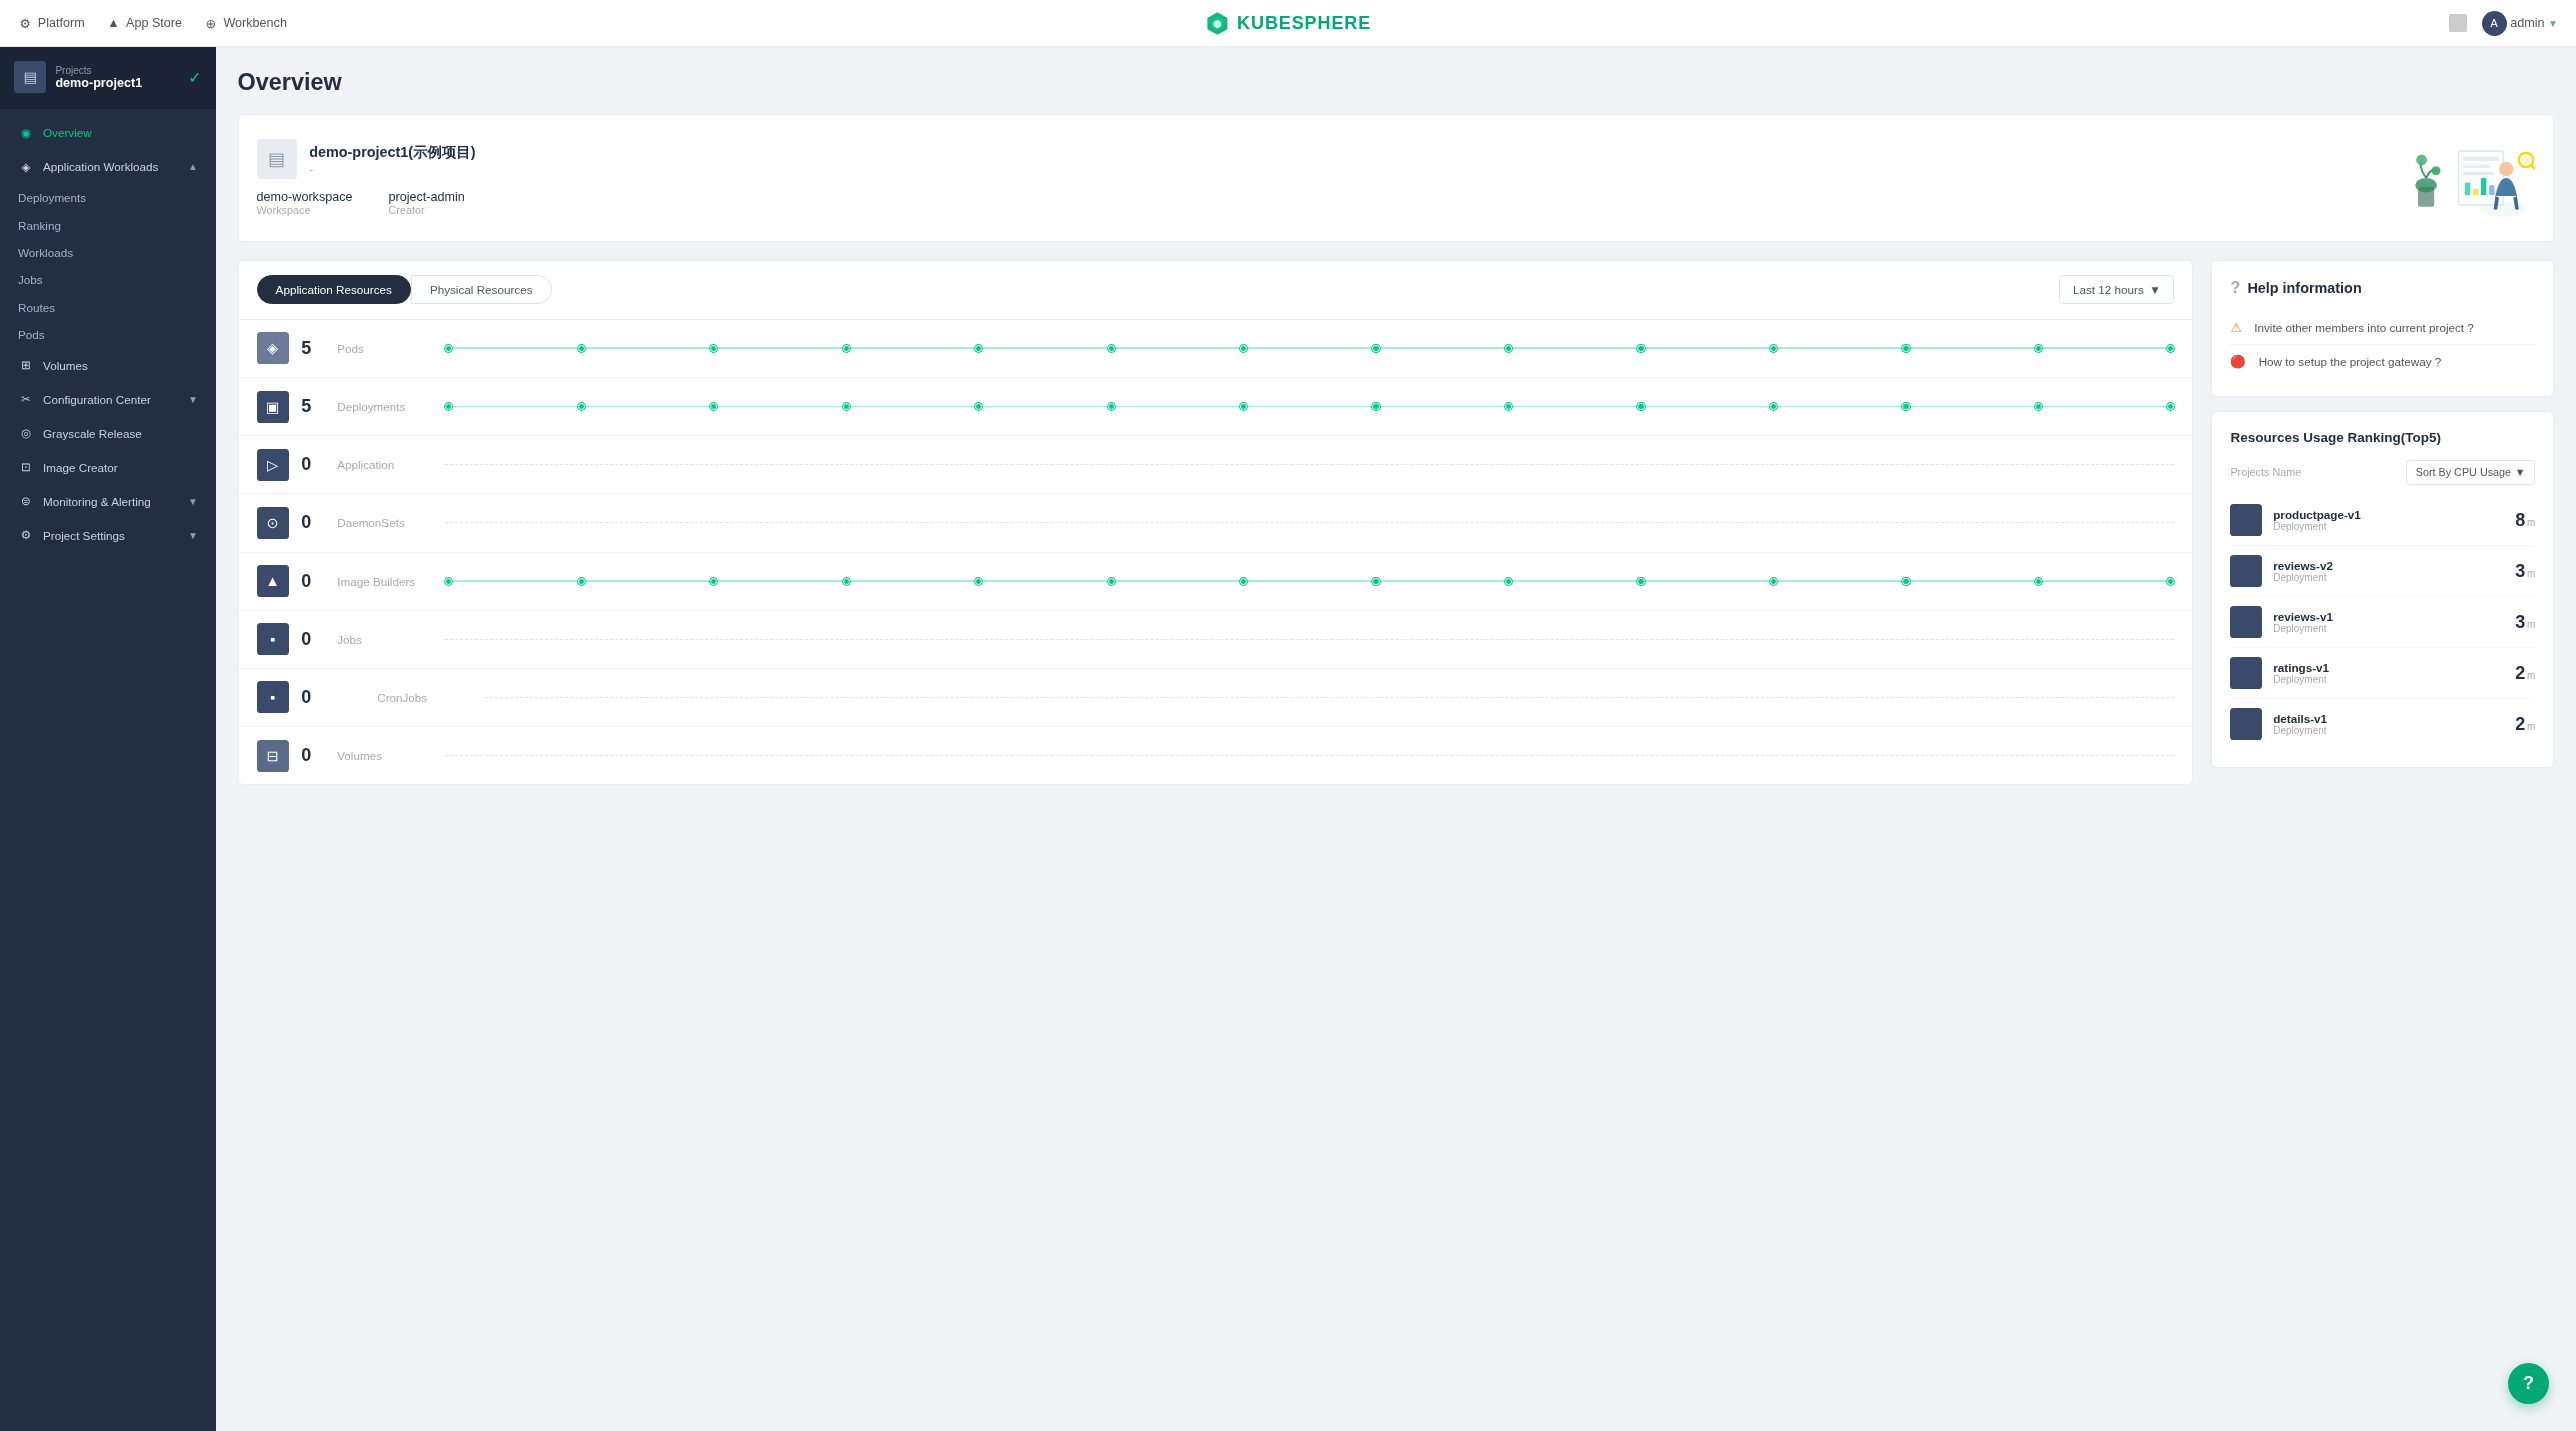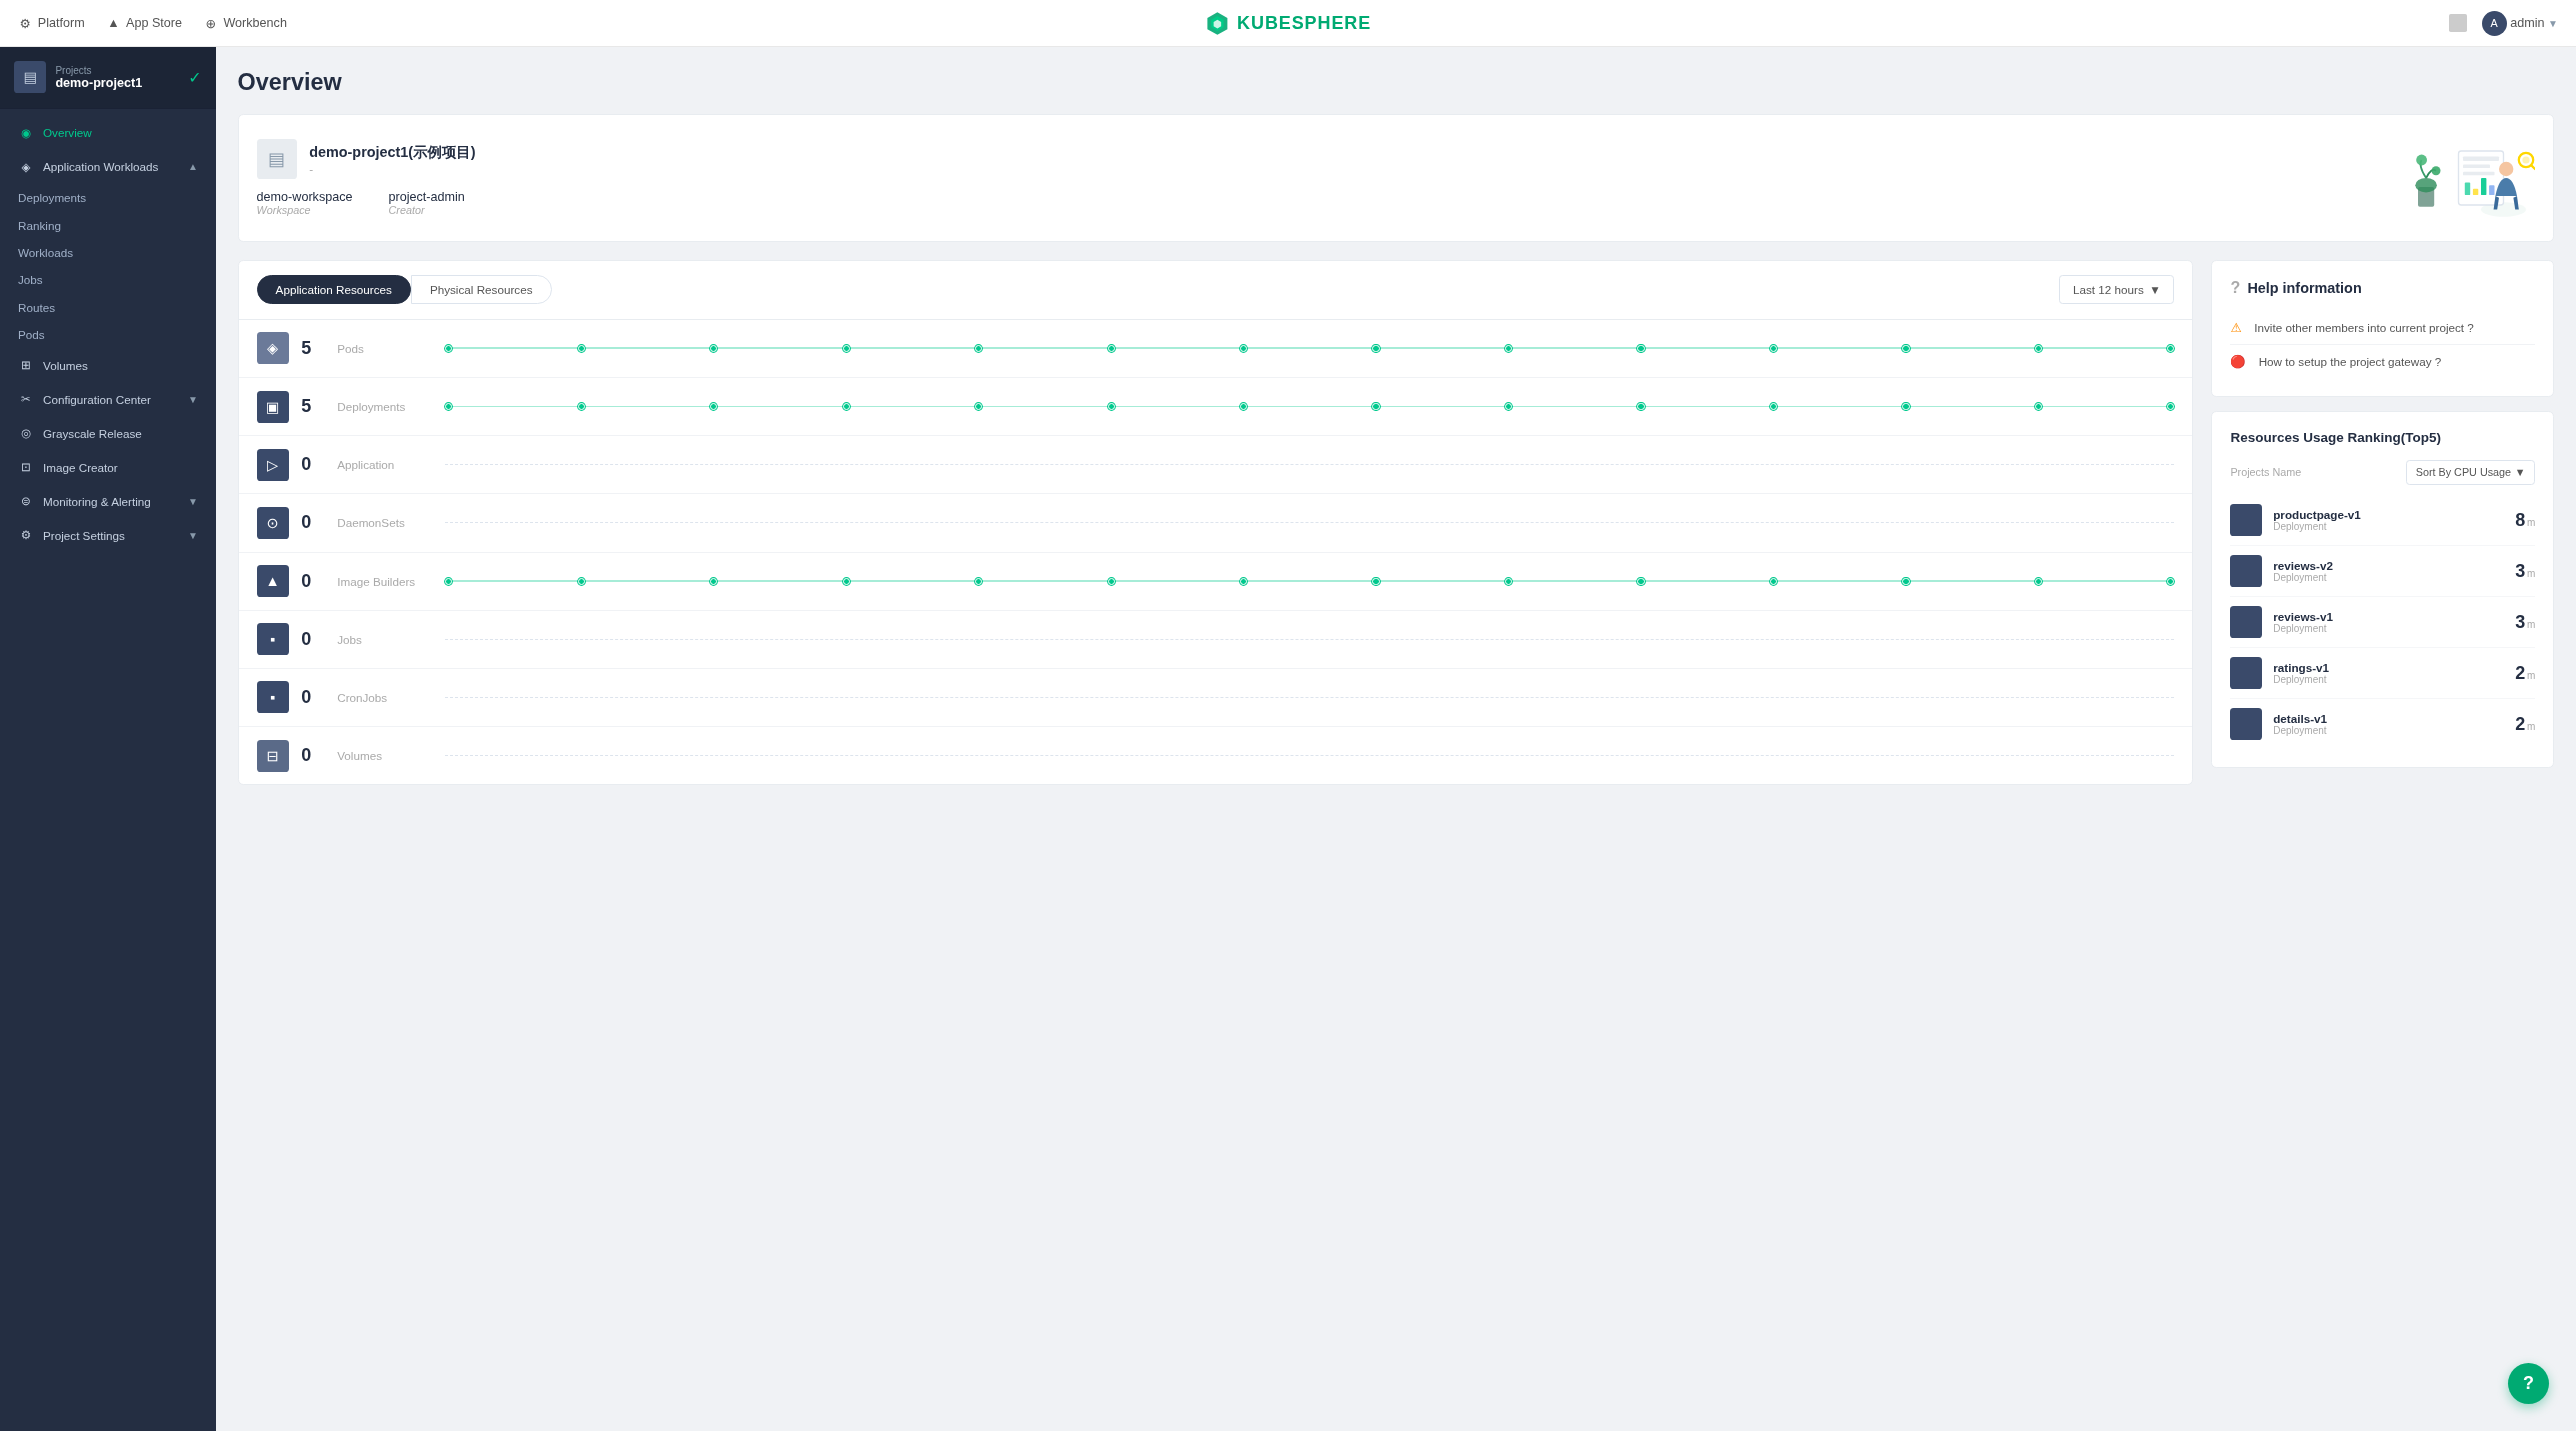--- a/index.html
+++ b/index.html
@@ -44,21 +44,21 @@
     .main { flex: 1; overflow-y: auto; padding: 21.6px; }
     .page-title { font-size: 23.4px; font-weight: 600; color: #242e42; margin-bottom: 18px; }
 
     
     .overview-card { background: #fff; border-radius: 5.4px; padding: 18px; margin-bottom: 18px; display: flex; align-items: center; justify-content: space-between; border: 0.9px solid #e8ecf0; }
     .project-overview-info { display: flex; align-items: center; gap: 12.6px; }
     .project-avatar { width: 40px; height: 40px; background: #e8ecf0; border-radius: 3.6px; display: flex; align-items: center; justify-content: center; color: #8899aa; font-size: 18px; }
     .project-name { font-size: 14.4px; font-weight: 600; color: #242e42; }
     .project-dash { color: #aaa; font-size: 11.7px; }
     .project-meta { display: flex; gap: 36px; margin-top: 10.8px; }
-    .meta-item .meta-label { font-size: 10.8px; color: #aaa; font-style: italic; }
+    .meta-item .meta-label { font-size: 10.8px; color: #aaa; }
     .meta-item .meta-value { font-size: 12.6px; color: #242e42; font-weight: 500; }
     .overview-illustration { width: 126px; height: 90px; display: flex; align-items: center; justify-content: center; }
 
     
     .resource-status { background: #fff; border-radius: 5.4px; border: 0.9px solid #e8ecf0; overflow: hidden; }
     .resource-header { display: flex; align-items: center; justify-content: space-between; padding: 14.4px 18px; border-bottom: 0.9px solid #e8ecf0; }
     .tab-group { display: flex; gap: 0; }
     .tab-btn { padding: 7.2px 18px; border: 0.9px solid #dde4ed; background: #fff; cursor: pointer; font-size: 11.7px; color: #555; }
     .tab-btn:first-child { border-radius: 18px 0 0 18px; }
     .tab-btn:last-child { border-radius: 0 18px 18px 0; }
@@ -424,21 +424,21 @@
       <div style="width:32px;height:32px;border-radius:3.6px;background:#3a4a6a;display:flex;align-items:center;justify-content:center;color:#fff;font-size:14.4px;margin-right:12.6px;flex-shrink:0;">▪</div>
       <div style="width:27px;font-size:18px;font-weight:600;color:#242e42;margin-right:9px;">0</div>
       <div style="width:108px;font-size:11.7px;color:#aaa;">Jobs</div>
       <div style="flex:1;height:18px;display:flex;align-items:center;">
                   <div style="width:100%;border-top:1.8px dashed #dde4ed;"></div>
                 </div>
     </div>
               <div class="resource-row">
       <div style="width:32px;height:32px;border-radius:3.6px;background:#3a4a6a;display:flex;align-items:center;justify-content:center;color:#fff;font-size:14.4px;margin-right:12.6px;flex-shrink:0;">▪</div>
       <div style="width:27px;font-size:18px;font-weight:600;color:#242e42;margin-right:9px;">0</div>
-      <div style="width:108px;font-size:11.7px;color:#aaa;">CronJobs</div>
+      <div style="width:108px;font-size:11.7px;color:#aaa;margin-left:40px;">CronJobs</div>
       <div style="flex:1;height:18px;display:flex;align-items:center;">
                   <div style="width:100%;border-top:1.8px dashed #dde4ed;"></div>
                 </div>
     </div>
               <div class="resource-row">
       <div style="width:32px;height:32px;border-radius:3.6px;background:#5a6a88;display:flex;align-items:center;justify-content:center;color:#fff;font-size:14.4px;margin-right:12.6px;flex-shrink:0;">⊟</div>
       <div style="width:27px;font-size:18px;font-weight:600;color:#242e42;margin-right:9px;">0</div>
       <div style="width:108px;font-size:11.7px;color:#aaa;">Volumes</div>
       <div style="flex:1;height:18px;display:flex;align-items:center;">
                   <div style="width:100%;border-top:1.8px dashed #dde4ed;"></div>

